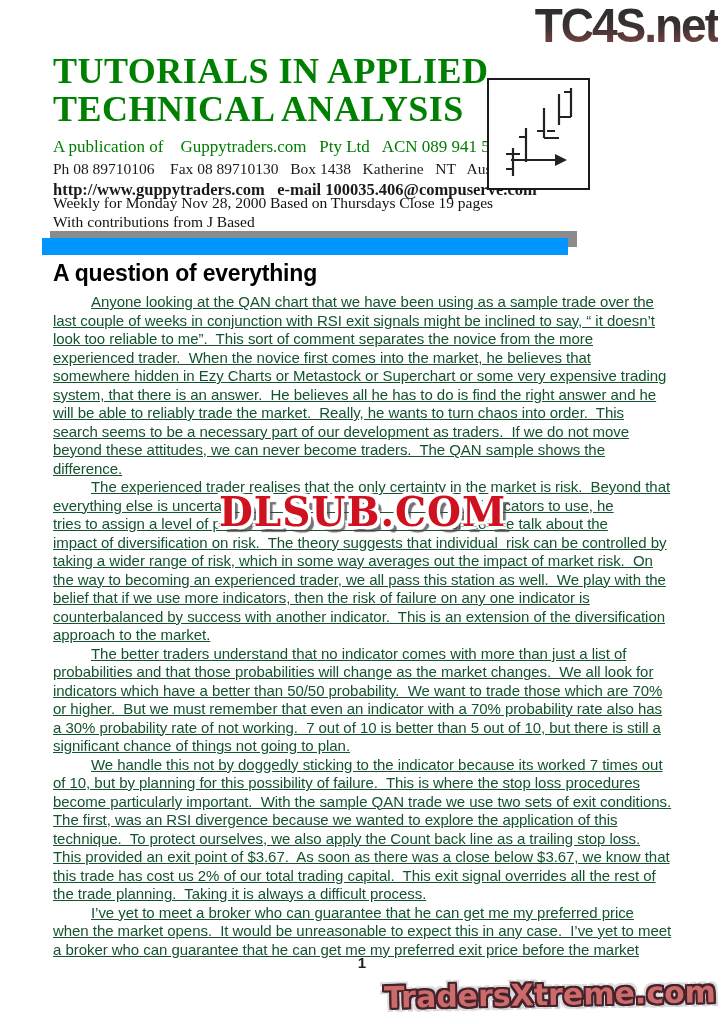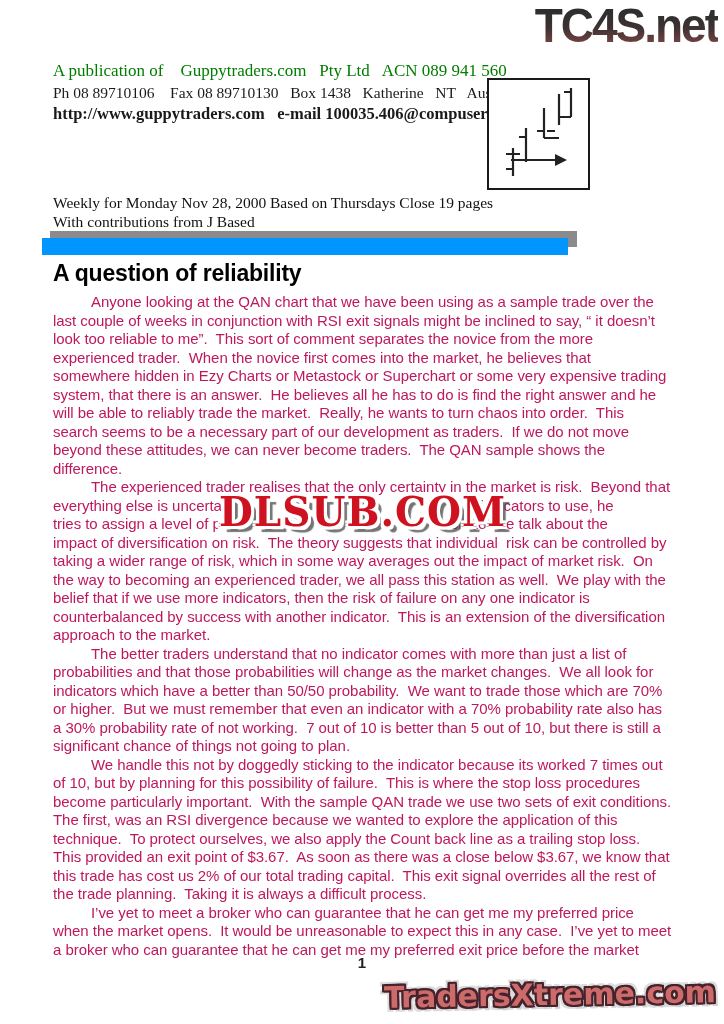--- a/index.html
+++ b/index.html
@@ -34,21 +34,21 @@
     border:2px solid #1a1a1a;background:#fff;
   }
   
   .bar-gray{position:absolute;left:50px;top:231px;width:527px;height:16px;background:#8b8b8b;}
   .bar-blue{position:absolute;left:42px;top:238px;width:526px;height:17px;background:#0095ff;}
   
   .heading{
     position:absolute;left:53px;top:260px;
     font-weight:bold;font-size:23px;color:#000;letter-spacing:-.2px;
   }
-  .article{position:absolute;left:53px;top:293px;width:640px;color:#be185d;}
+  .article{position:absolute;left:53px;top:293px;width:640px;color:#14532d;text-decoration:underline;}
   .para{
     font-size:15px;line-height:18.5px;white-space:pre;
     text-indent:38px;margin:0;letter-spacing:-0.05px;
   }
   .pagenum{
     position:absolute;left:0;top:954px;width:724px;text-align:center;
     font-size:15px;font-weight:bold;color:#222;
   }
   
   .dlsub{
@@ -72,20 +72,22 @@
     transform:rotate(-1deg);
   }
 </style>
 </head>
 <body>
 
 <div class="tc4s">TC4S.net</div>
 
 <div class="masthead">
   <div class="title">
+    <div>TUTORIALS IN APPLIED</div>
+    <div>TECHNICAL ANALYSIS</div>
   </div>
   <div class="hdr-line pub-line">A publication of    Guppytraders.com   Pty Ltd   ACN 089 941 560</div>
   <div class="hdr-line contact-line">Ph 08 89710106    Fax 08 89710130   Box 1438   Katherine   NT   Australia   0851</div>
   <div class="hdr-line web-line">http://www.guppytraders.com   e-mail 100035.406@compuserve.com</div>
 </div>
 
 <div class="chartbox">
   <svg width="99" height="108" viewBox="0 0 99 108">
     <g stroke="#222" stroke-width="2.2" fill="none">
 
@@ -104,21 +106,21 @@
     <polygon points="66,74 78,80 66,86" fill="#222"></polygon>
   </svg>
 </div>
 
 <div class="issue-line">Weekly for Monday Nov 28, 2000 Based on Thursdays Close 19 pages</div>
 <div class="contrib-line">With contributions from J Based</div>
 
 <div class="bar-gray"></div>
 <div class="bar-blue"></div>
 
-<div class="heading">A question of reliability</div>
+<div class="heading">A question of everything</div>
 <div class="article">
   <p class="para">Anyone looking at the QAN chart that we have been using as a sample trade over the
 last couple of weeks in conjunction with RSI exit signals might be inclined to say, “ it doesn’t
 look too reliable to me”.  This sort of comment separates the novice from the more
 experienced trader.  When the novice first comes into the market, he believes that
 somewhere hidden in Ezy Charts or Metastock or Superchart or some very expensive trading
 system, that there is an answer.  He believes all he has to do is find the right answer and he
 will be able to reliably trade the market.  Really, he wants to turn chaos into order.  This
 search seems to be a necessary part of our development as traders.  If we do not move
 beyond these attitudes, we can never become traders.  The QAN sample shows the

